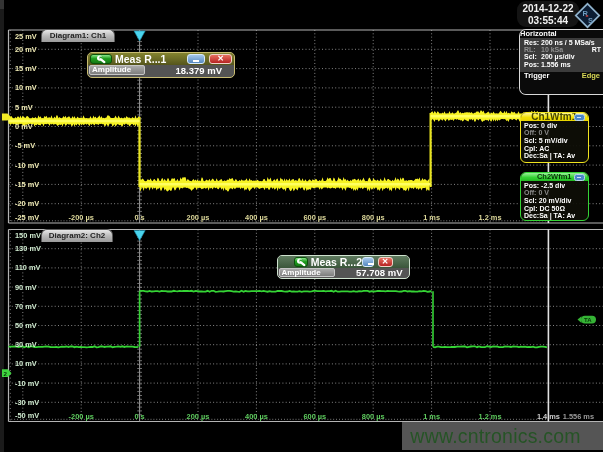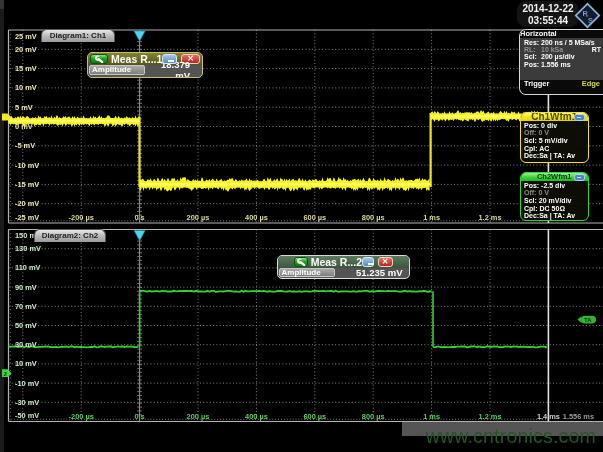--- a/index.html
+++ b/index.html
@@ -212,21 +212,21 @@
     <text x="373.2" y="220.0" font-size="7.4" font-weight="bold" fill="#ddd89a" text-anchor="middle">800 µs</text>
     <text x="373.2" y="419.0" font-size="7.4" font-weight="bold" fill="#5ecc5e" text-anchor="middle">800 µs</text>
     <text x="431.6" y="220.0" font-size="7.4" font-weight="bold" fill="#ddd89a" text-anchor="middle">1 ms</text>
     <text x="431.6" y="419.0" font-size="7.4" font-weight="bold" fill="#5ecc5e" text-anchor="middle">1 ms</text>
     <text x="490.0" y="220.0" font-size="7.4" font-weight="bold" fill="#ddd89a" text-anchor="middle">1.2 ms</text>
     <text x="490.0" y="419.0" font-size="7.4" font-weight="bold" fill="#5ecc5e" text-anchor="middle">1.2 ms</text>
     <text x="548.4" y="419.0" font-size="7.4" font-weight="bold" fill="#cccccc" text-anchor="middle">1.4 ms</text>
     <text x="594.0" y="419.0" font-size="7.4" font-weight="bold" fill="#9a9a9a" text-anchor="end">1.556 ms</text>
   </svg>
 <div style="position:absolute;left:41px;top:28.5px;width:74px;height:13px;background:linear-gradient(180deg,#e8e8e8,#b9b9b9 50%,#9b9b9b);border:1px solid #5a5a5a;border-bottom:none;border-radius:6px 6px 0 0;box-sizing:border-box;color:#1e1e1e;font-size:8px;font-weight:bold;text-align:center;line-height:12px">Diagram1: Ch1</div>
-<div style="position:absolute;left:34px;top:229px;width:72px;height:13px;background:linear-gradient(180deg,#e8e8e8,#b9b9b9 50%,#9b9b9b);border:1px solid #5a5a5a;border-bottom:none;border-radius:6px 6px 0 0;box-sizing:border-box;color:#1e1e1e;font-size:8px;font-weight:bold;text-align:center;line-height:12px">Diagram2: Ch2</div>
+<div style="position:absolute;left:41px;top:229px;width:72px;height:13px;background:linear-gradient(180deg,#e8e8e8,#b9b9b9 50%,#9b9b9b);border:1px solid #5a5a5a;border-bottom:none;border-radius:6px 6px 0 0;box-sizing:border-box;color:#1e1e1e;font-size:8px;font-weight:bold;text-align:center;line-height:12px">Diagram2: Ch2</div>
 <div style="position:absolute;left:519px;top:29px;width:84px;height:66px;background:#3b3b3b;border:1.6px solid #d8d8d8;border-right:none;border-radius:7px 0 0 7px;box-sizing:border-box;overflow:hidden;font-size:7px;font-weight:bold">
 <div style="height:8px;background:#0a0a0a;color:#fff;font-size:7.5px;line-height:8px;">Horizontal</div>
 <div style="padding:1px 2px 0 4px">
 <div style="display:flex;height:7.2px;line-height:7.2px">
         <span style="width:17px;color:#fff">Res:</span>
         <span style="color:#fff">200 ns / 5 MSa/s</span>
       </div>
 <div style="display:flex;height:7.2px;line-height:7.2px">
         <span style="width:17px;color:#909090">RL:</span>
         <span style="color:#909090">10 kSa</span>
@@ -234,21 +234,21 @@
       </div>
 <div style="display:flex;height:7.2px;line-height:7.2px">
         <span style="width:17px;color:#fff">Scl:</span>
         <span style="color:#fff">200 µs/div</span>
       </div>
 <div style="display:flex;height:7.2px;line-height:7.2px">
         <span style="width:17px;color:#fff">Pos:</span>
         <span style="color:#fff">1.556 ms</span>
       </div>
 </div>
-<div style="height:24px;background:#0a0a0a;color:#fff;font-size:7.5px;line-height:8px;padding:0 3px 0 4px;display:flex;margin-top:12px">
+<div style="height:24px;background:#0a0a0a;color:#fff;font-size:7.5px;line-height:8px;padding:0 3px 0 4px;display:flex;margin-top:4px">
       <span>Trigger</span>
       <span style="flex:1;text-align:right;color:#d8d855">Edge</span>
     </div>
 <div style="padding:1px 2px 0 4px">
 <div style="display:flex;height:7.4px;line-height:7.4px">
         <span style="width:17px;color:#fff">A:</span>
         <span style="color:#fff">Edge</span>
         <svg width="9" height="8" viewBox="0 0 9 8" style="margin:0 1px">
           <path d="M1.5 6.5 H4.5 V1.5 H7.5 M4.5 6.5 V1.5" stroke="#ddd" stroke-width="1" fill="none"></path>
           <path d="M3.2 3.8 L4.5 1.2 L5.8 3.8" fill="#ddd"></path>
@@ -278,21 +278,21 @@
         <span style="position:absolute;left:2px;top:1.2px;width:4px;height:1.4px;background:#cfe4f8"></span>
       </span></div>
 <div style="padding:1px 0 0 3px;font-size:7px;font-weight:bold">
       <div style="height:7.6px;line-height:7.6px;color:#fff">Pos: -2.5 div</div>
       <div style="height:7.6px;line-height:7.6px;color:#8a8a8a">Off: 0 V</div>
       <div style="height:7.6px;line-height:7.6px;color:#fff">Scl: 20 mV/div</div>
       <div style="height:7.6px;line-height:7.6px;color:#fff">Cpl: DC 50Ω</div>
       <div style="height:7.6px;line-height:7.6px;color:#fff">Dec:Sa | TA: Av</div>
     </div>
   </div>
-<div style="position:absolute;left:87px;top:51.5px;width:116px;height:26px;border:1.5px solid #c9bd72;border-radius:5px;background:#545454;box-sizing:border-box;overflow:hidden">
+<div style="position:absolute;left:87px;top:51.5px;width:148px;height:26px;border:1.5px solid #c9bd72;border-radius:5px;background:#545454;box-sizing:border-box;overflow:hidden">
 <div style="height:12px;background:linear-gradient(180deg,#83832f,#55551c);display:flex;align-items:center;padding:0 2px">
 <div style="width:22px;height:10px;border-radius:3px;background:linear-gradient(180deg,#8ae88a,#1f9e1f 45%,#157a15);border:0.5px solid #0a520a;box-sizing:border-box">
         <svg width="12" height="9" viewBox="0 0 12 9" style="display:block;margin:0 auto">
           <circle cx="4.7" cy="3.1" r="2.7" fill="#fff"></circle>
           <rect x="4.5" y="1.6" width="3.2" height="2.7" fill="#2aa42a"></rect>
           <line x1="5.6" y1="4.1" x2="9.3" y2="7.1" stroke="#fff" stroke-width="2.3" stroke-linecap="round"></line>
         </svg>
       </div>
 <div style="flex:1;color:#fff;font-size:10.5px;font-weight:bold;margin-left:3px;white-space:nowrap">Meas R...1</div>
 <div style="width:18px;height:10px;background:linear-gradient(180deg,#a6c8ec,#5588c0);border:1px solid #d8eaf8;border-radius:3px;box-sizing:border-box;position:relative">
@@ -315,22 +315,22 @@
         </svg>
       </div>
 <div style="flex:1;color:#fff;font-size:10.5px;font-weight:bold;margin-left:3px;white-space:nowrap">Meas R...2</div>
 <div style="width:18px;height:10px;background:linear-gradient(180deg,#a6c8ec,#5588c0);border:1px solid #d8eaf8;border-radius:3px;box-sizing:border-box;position:relative">
         <div style="position:absolute;left:5px;top:5px;width:6px;height:2px;background:#fff"></div>
       </div>
 <div style="width:23px;height:10px;background:linear-gradient(180deg,#e87060,#b62222);border:1px solid #f0d2c8;border-radius:3px;box-sizing:border-box;margin-left:4px;color:#fff;font-size:8px;font-weight:bold;text-align:center;line-height:8px">✕</div>
 </div>
 <div style="height:9.5px;display:flex;align-items:center">
 <div style="margin-left:1px;width:56px;height:9.5px;background:linear-gradient(180deg,#ababab,#7e7e7e);border:1px solid #c6c6c6;border-radius:2px;box-sizing:border-box;color:#fff;font-size:8px;font-weight:bold;padding-left:2px;line-height:7.5px">Amplitude</div>
-<div style="flex:1;text-align:right;color:#fff;font-size:9.5px;font-weight:bold;padding-right:6px">51.235 mV</div>
+<div style="flex:1;text-align:right;color:#fff;font-size:9.5px;font-weight:bold;padding-right:6px">57.708 mV</div>
 </div>
   </div>
 <div style="position:absolute;left:517px;top:1px;width:62px;height:26px;background:#141414;border-radius:9px;color:#f2f2f2;font-size:10px;font-weight:bold;text-align:center;line-height:11.5px;padding-top:2px;box-sizing:border-box">2014-12-22<br>03:55:44</div>
 <svg width="27" height="27" viewBox="0 0 27 27" style="position:absolute;left:574px;top:2px">
 <rect x="5.2" y="5.2" width="16.6" height="16.6" transform="rotate(45 13.5 13.5)" fill="#0c1d33" stroke="#8fb2cc" stroke-width="1.7"></rect>
 <text x="8.5" y="13.5" font-size="7.5" font-weight="bold" fill="#6f9cc0" font-family="Liberation Sans">R</text>
 <text x="14" y="21" font-size="7.5" font-weight="bold" fill="#6f9cc0" font-family="Liberation Sans">S</text>
 <rect x="11.8" y="13.2" width="2.4" height="1.6" fill="#b03838"></rect>
 </svg>
-<div style="position:absolute;left:402px;top:422px;width:201px;height:14px;background:#555555;color:#265426;font-size:19.5px;text-align:right;line-height:28px;letter-spacing:0.2px"><span style="position:relative;left:-7px">www.cntronics.com</span></div>
+<div style="position:absolute;left:402px;top:422px;width:201px;height:28px;background:#555555;color:#265426;font-size:19.5px;text-align:center;line-height:28px;letter-spacing:0.2px"><span style="position:relative;left:-7px">www.cntronics.com</span></div>
 </body></html>

